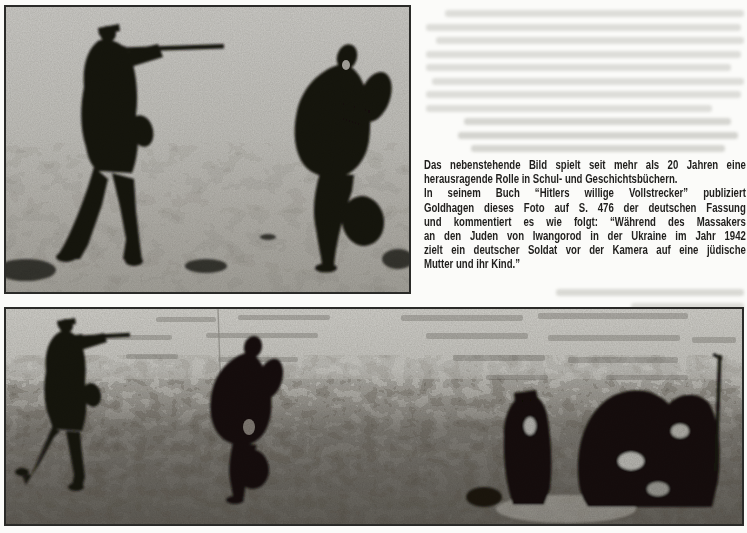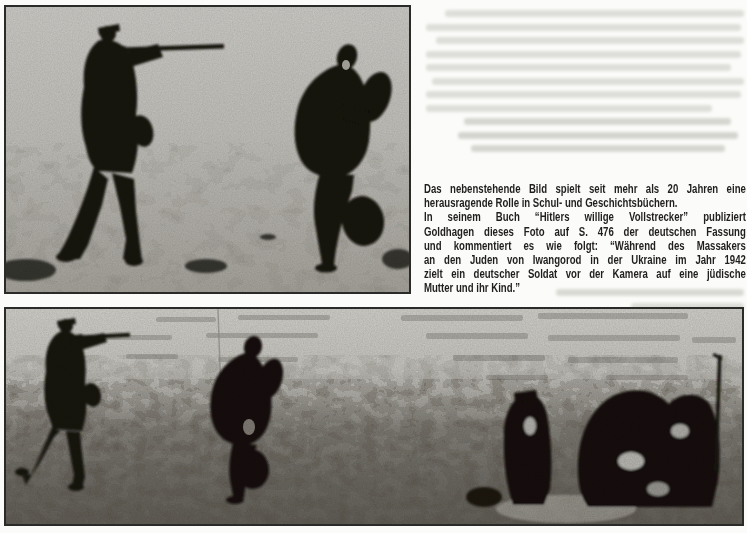--- a/index.html
+++ b/index.html
@@ -33,21 +33,21 @@
   .ghost-top .ghost-line:nth-child(7){width:99%;}
   .ghost-top .ghost-line:nth-child(8){width:90%;}
   .ghost-top .ghost-line:nth-child(9){width:84%;margin-left:12%;background:#d2d2cd;}
   .ghost-top .ghost-line:nth-child(10){width:88%;margin-left:10%;background:#d0d0cb;}
   .ghost-top .ghost-line:nth-child(11){width:80%;margin-left:14%;background:#d2d2cd;}
   .ghost-below{position:absolute;left:556px;top:289px;width:188px;}
   .ghost-below .ghost-line:nth-child(1){width:100%;background:#d6d6d1;}
   .ghost-below .ghost-line:nth-child(2){width:60%;margin-left:40%;background:#d9d9d4;}
 
   
-  .caption{position:absolute;left:424px;top:182px;width:322px;height:124px;}
+  .caption{position:absolute;left:424px;top:158px;width:322px;height:124px;}
   .caption-inner{width:432px;transform:scaleX(0.745);transform-origin:0 0;}
   .cap-line{
     font-weight:700;font-size:12.9px;line-height:14.2px;
     color:#201f1d;
     text-align:justify;text-align-last:justify;
     white-space:nowrap;
   }
   .cap-line.pf{text-align-last:left;}
 </style>
 </head>

